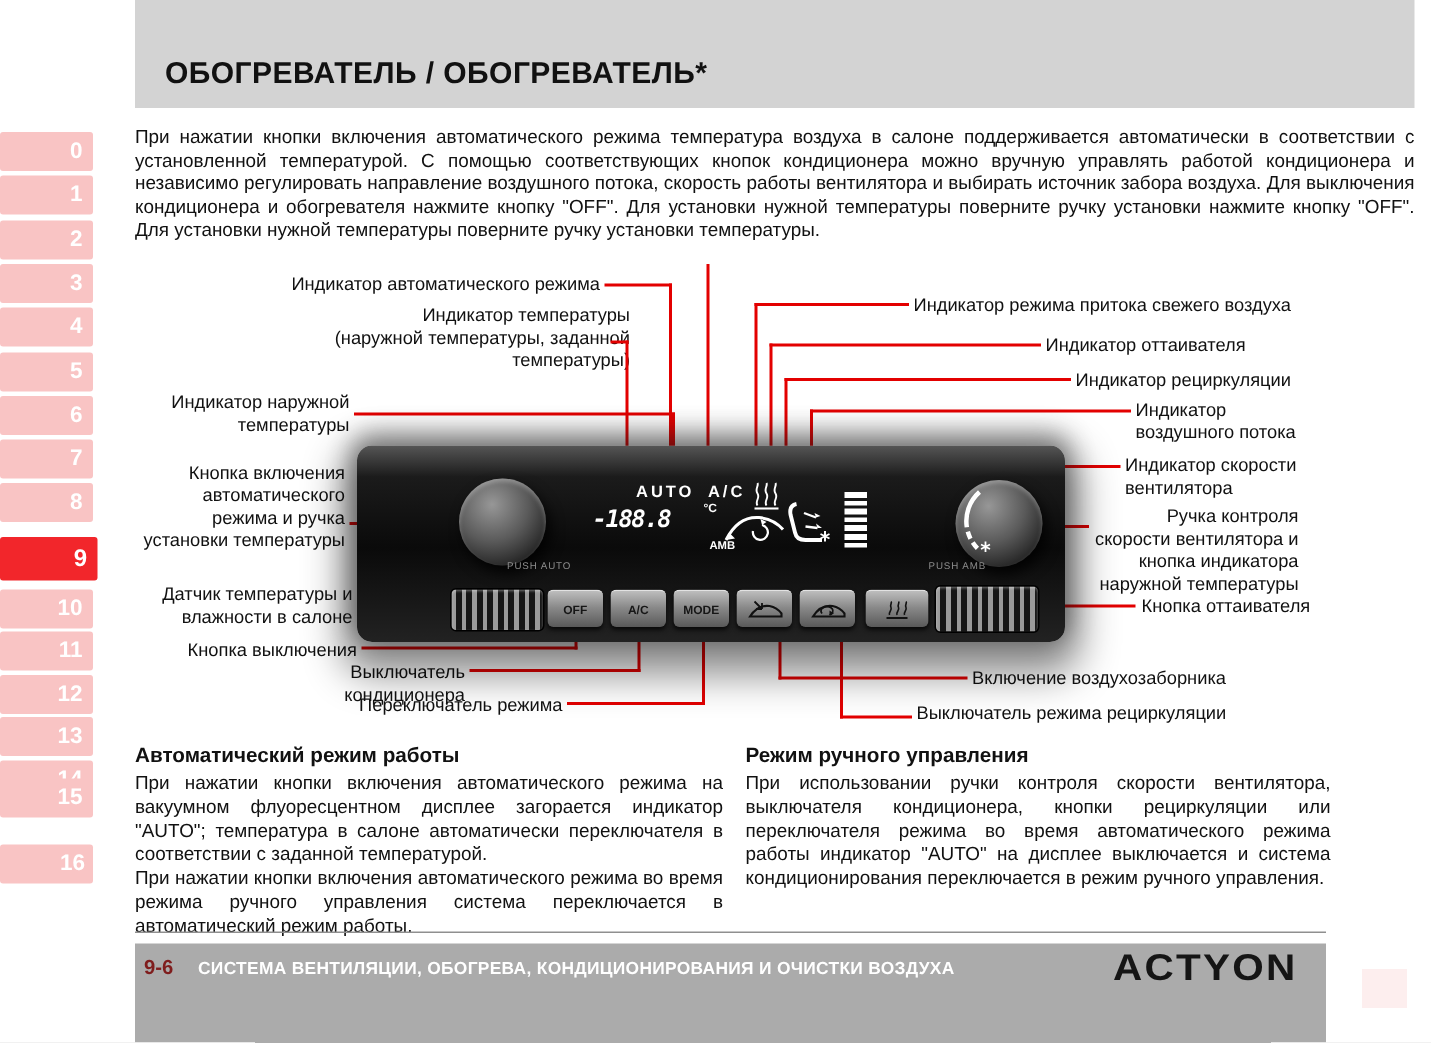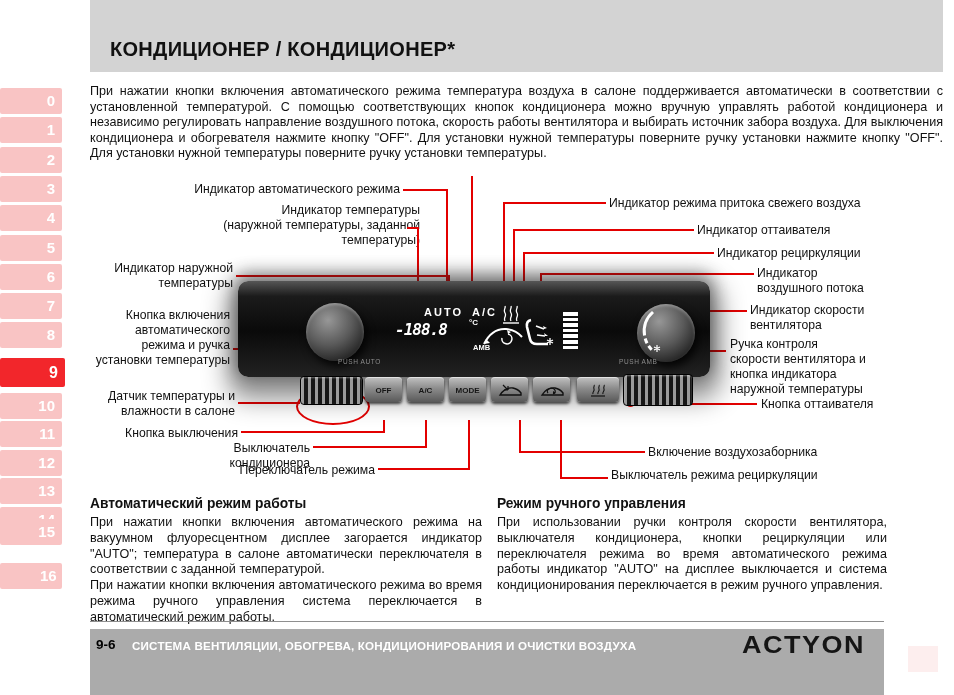--- a/index.html
+++ b/index.html
@@ -23,21 +23,21 @@
   
   .callout{position:absolute;font-size:12.2px;line-height:15px;white-space:pre-line;}
   .c-right{text-align:right;}
   .hline{position:absolute;height:2px;background:#e30000;}
   .vline{position:absolute;width:2px;background:#e30000;}
   .dot{position:absolute;width:7px;height:7px;border-radius:50%;background:#e30000;}
   .sensor-ellipse{position:absolute;left:296px;top:388px;width:70px;height:33px;
        border:2px solid #e30000;border-radius:50%;}
 
   
-  .panel{position:absolute;left:238px;top:281px;width:472px;height:96px;border-radius:10px;
+  .panel{position:absolute;left:238px;top:297px;width:472px;height:131px;border-radius:10px;
        background:linear-gradient(180deg,#565656 0,#1b1b1b 16%,#0a0a0a 52%,#222 100%);
        box-shadow:0 12px 26px 10px rgba(0,0,0,.45), 0 -5px 16px 3px rgba(40,40,40,.45);}
   .knob{position:absolute;width:58px;height:58px;border-radius:50%;
        background:radial-gradient(circle at 38% 30%,#979797,#5a5a5a 45%,#2a2a2a 75%,#121212);
        box-shadow:3px 5px 9px rgba(0,0,0,.85), inset 0 2px 3px rgba(255,255,255,.3);}
   .push-label{position:absolute;color:#8d8d8d;font-size:6.5px;letter-spacing:.6px;}
   .disp-autoac{position:absolute;left:186px;top:25px;color:#fff;font-weight:700;font-size:11px;
        letter-spacing:2px;}
   .disp-autoac span{margin-right:9px;}
   .seg{position:absolute;left:157px;top:39px;color:#fff;font-family:"DejaVu Sans Mono",monospace;
@@ -56,34 +56,34 @@
        box-shadow:inset 0 1px 2px rgba(255,255,255,.4);}
 
   
   .section{position:absolute;font-size:12.6px;line-height:15.8px;text-align:justify;}
   .section h3{margin:0 0 3px 0;font-size:13.8px;line-height:17px;text-align:left;}
   .section p{margin:0;}
 
   
   .rule{position:absolute;left:90px;top:621px;width:794px;height:1px;background:#8f8f8f;}
   .footer-band{position:absolute;left:90px;top:629px;width:794px;height:66px;background:#ababab;}
-  .page-num{position:absolute;left:6px;top:8px;font-size:13.5px;font-weight:700;color:#000000;}
+  .page-num{position:absolute;left:6px;top:8px;font-size:13.5px;font-weight:700;color:#7f1d1d;}
   .chapter{position:absolute;left:42px;top:10px;font-size:11.6px;font-weight:700;color:#fff;
        letter-spacing:.2px;}
   .brand{position:absolute;left:652px;top:1px;font-size:27px;font-weight:800;color:#151515;
        letter-spacing:1.5px;transform:scaleY(.92);}
   .corner-chip{position:absolute;left:908px;top:646px;width:30px;height:26px;background:#fdeeee;}
 </style>
 </head>
 <body>
 
 <div id="page">
 
   <div class="title-band">
-    <div class="page-title">КОНДИЦИОНЕР / КОНДИЦИОНЕР*</div>
+    <div class="page-title">ОБОГРЕВАТЕЛЬ / ОБОГРЕВАТЕЛЬ*</div>
   </div>
 
   <div class="intro">При нажатии кнопки включения автоматического режима температура воздуха в салоне поддерживается автоматически в соответствии с  установленной температурой. С помощью соответствующих кнопок кондиционера можно вручную управлять работой кондиционера и независимо регулировать направление воздушного потока, скорость работы вентилятора и выбирать источник забора воздуха. Для выключения кондиционера и обогревателя нажмите кнопку "OFF". Для установки нужной температуры поверните ручку установки нажмите кнопку "OFF". Для установки нужной температуры поверните ручку установки температуры.</div>
 
   <div id="sidebar-tabs">
       <div class="tab" style="top: 88px;">0</div>
       <div class="tab" style="top: 117.3px;">1</div>
       <div class="tab" style="top: 146.6px;">2</div>
       <div class="tab" style="top: 175.9px;">3</div>
       <div class="tab" style="top: 205.2px;">4</div>
@@ -116,21 +116,21 @@
   <div class="callout c-right" style="left:110px;top:426px;width:128px;">Кнопка выключения</div>
   <div class="callout c-right" style="left:150px;top:441px;width:160px;">Выключатель кондиционера</div>
   <div class="callout c-right" style="left:215px;top:463px;width:160px;">Переключатель режима</div>
   <div class="callout" style="left:609px;top:196px;">Индикатор режима притока свежего воздуха</div>
   <div class="callout" style="left:697px;top:223px;">Индикатор оттаивателя</div>
   <div class="callout" style="left:717px;top:246px;">Индикатор рециркуляции</div>
   <div class="callout" style="left:757px;top:266px;">Индикатор
 воздушного потока</div>
   <div class="callout" style="left:750px;top:303px;">Индикатор  скорости
 вентилятора</div>
-  <div class="callout" style="left:730px;top:337px;">Ручка контроля
+  <div class="callout" style="left:730px;top:337px;text-align:right;">Ручка контроля
 скорости вентилятора и
 кнопка индикатора
 наружной температуры</div>
   <div class="callout" style="left:761px;top:397px;">Кнопка оттаивателя</div>
   <div class="callout" style="left:648px;top:445px;">Включение воздухозаборника</div>
   <div class="callout" style="left:611px;top:468px;">Выключатель режима рециркуляции</div>
 
   <div class="vline" style="left:471px;top:176px;height:146px;"></div>
   <div class="hline" style="left:403px;top:189px;width:45px;"></div>
   <div class="vline" style="left:446px;top:189px;height:134px;"></div>

